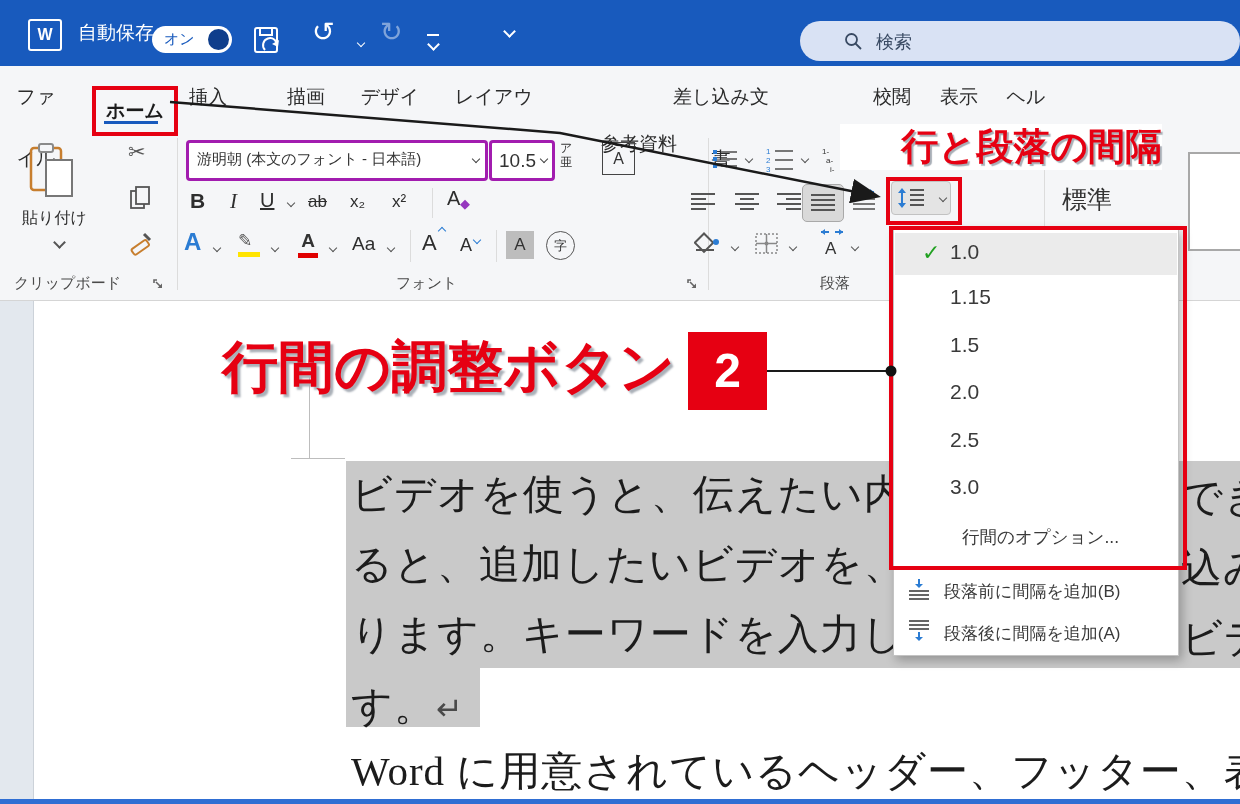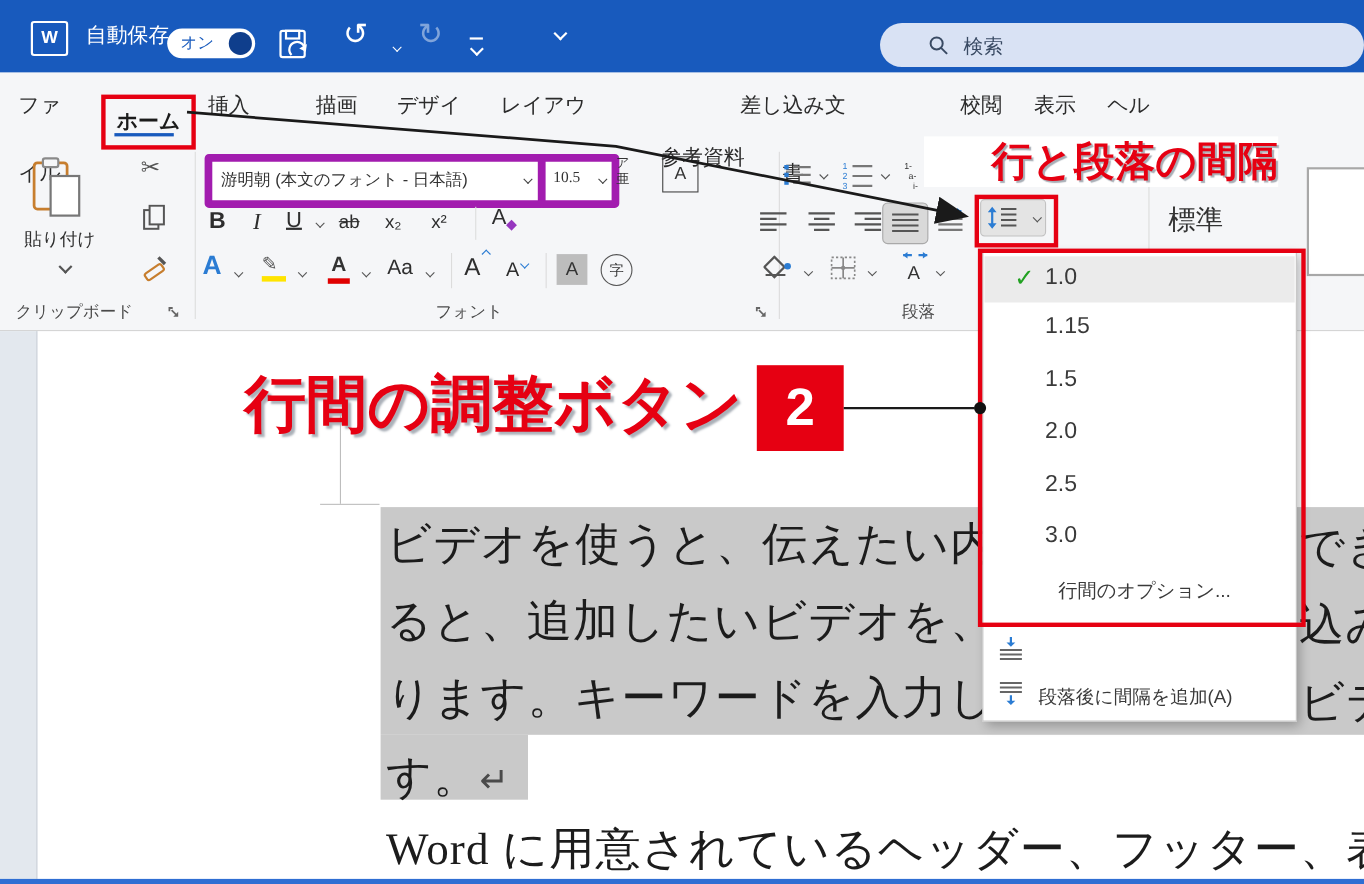--- a/index.html
+++ b/index.html
@@ -25,21 +25,21 @@
 
   
   .ribbonbg{left:0;top:66px;width:1240px;height:234px;background:#f5f6f8;border-bottom:1px solid #d5d5d5;}
   .tab{position:absolute;top:66px;height:62px;line-height:62px;font-size:19px;color:#2b2b2b;text-align:center;}
   .tab-active-box{left:92px;top:86px;width:78px;height:42px;border:4px solid #e60012;z-index:10;}
   .tab-active-box span{display:block;line-height:42px;font-size:19px;font-weight:bold;color:#1b1b1b;text-align:center;}
   .tab-underline{left:104px;top:121px;width:54px;height:3px;background:#185abd;z-index:11;}
   .vsep{width:1px;background:#dcdcdc;top:138px;height:152px;}
   .grouplabel{top:274px;font-size:15px;color:#4a4a4a;}
   .btn-txt{position:absolute;color:#2e2e2e;}
-  .combo{position:absolute;background:#fff;border:7px solid #a21caf;border-radius:4px;color:#333;}
+  .combo{position:absolute;background:#fff;border:3px solid #a21caf;border-radius:4px;color:#333;}
   .selbtn{background:#d9d9d9;border:1px solid #a9a9a9;border-radius:5px;}
   .hoverbtn{background:#e4e4e4;border:1px solid #c2c2c2;border-radius:4px;}
 
   
   .callout-top{left:840px;top:124px;width:322px;height:46px;background:#fff;z-index:31;
     color:#e60012;font-weight:900;font-size:37px;line-height:46px;text-align:right;
     text-shadow:2px 2px 1px #a8aeb6;letter-spacing:0;}
   .callout-main{left:222px;top:330px;z-index:31;color:#e60012;font-weight:900;font-size:56px;
     text-shadow:3px 3px 2px #aab0b8;}
   .stepbox{left:688px;top:332px;width:79px;height:78px;background:#e60012;z-index:31;
@@ -145,21 +145,21 @@
     <path d="M2 5 V2 H5" fill="none" stroke="#666" stroke-width="1.6"></path>
     <path d="M4 4 L9 9" stroke="#666" stroke-width="1.6"></path>
     <path d="M10 10 L10 5.5 L5.5 10 z" fill="#666"></path>
   </svg>
 
   <div class="abs combo" style="left:186px;top:140px;width:296px;height:35px;">
     <span style="position:absolute;left:8px;top:7px;font-size:15px;white-space:nowrap;overflow:hidden;width:268px;">游明朝 (本文のフォント - 日本語)</span>
     <span class="chv chv-s" style="position:absolute;right:6px;top:13px;color:#444;"></span>
   </div>
   <div class="abs combo" style="left:489px;top:140px;width:60px;height:35px;">
-    <span style="position:absolute;left:7px;top:7px;font-size:14px;font-family:Liberation Serif, serif;">10.5</span>
+    <span style="position:absolute;left:7px;top:7px;font-size:19px;">10.5</span>
     <span class="chv chv-s" style="position:absolute;right:5px;top:13px;color:#444;"></span>
   </div>
   <div class="abs" style="left:560px;top:141px;line-height:14px;text-align:center;">
     <div style="font-size:12px;color:#333;">ア</div>
     <div style="font-size:12px;color:#333;">亜</div>
   </div>
   <div class="abs" style="left:602px;top:142px;width:31px;height:31px;border:1.5px solid #444;text-align:center;line-height:31px;font-size:16px;color:#333;">A</div>
 
   <div class="abs btn-txt" style="left:190px;top:189px;font-size:21px;font-weight:bold;">B</div>
   <div class="abs btn-txt" style="left:230px;top:189px;font-size:21px;font-style:italic;font-family:'Liberation Serif',serif;">I</div>
@@ -309,20 +309,21 @@
     <div class="mi" style="top:104px;">1.5</div>
     <div class="mi" style="top:151px;">2.0</div>
     <div class="mi" style="top:199px;">2.5</div>
     <div class="mi" style="top:246px;">3.0</div>
     <div class="mi-opt" style="top:296px;">行間のオプション...</div>
     <svg style="position:absolute;left:12px;top:349px;" width="26" height="22">
       <path d="M13 1v6" stroke="#2b7cd3" stroke-width="2"></path>
         <path d="M13 10 l-4 -4 h8 z" fill="#2b7cd3"></path>
       <path d="M3 13h20M3 17h20M3 21h20" stroke="#666" stroke-width="1.8"></path>
     </svg>
+    <div class="mi-extra" style="top:351px;">段落前に間隔を追加(B)</div>
     <svg style="position:absolute;left:12px;top:391px;" width="26" height="22">
       <path d="M3 1h20M3 5h20M3 9h20" stroke="#666" stroke-width="1.8"></path>
       <path d="M13 12v6" stroke="#2b7cd3" stroke-width="2"></path>
         <path d="M13 21 l-4 -4 h8 z" fill="#2b7cd3"></path>
     </svg>
     <div class="mi-extra" style="top:393px;">段落後に間隔を追加(A)</div>
   </div>
   <div class="abs redbox-menu"></div>
 
   <div class="abs callout-top">行と段落の間隔</div>

